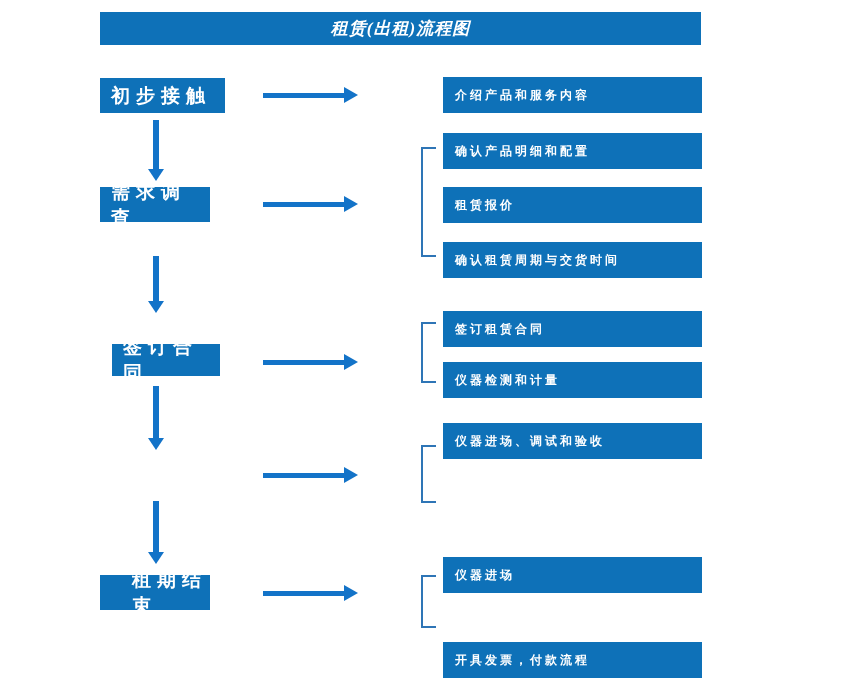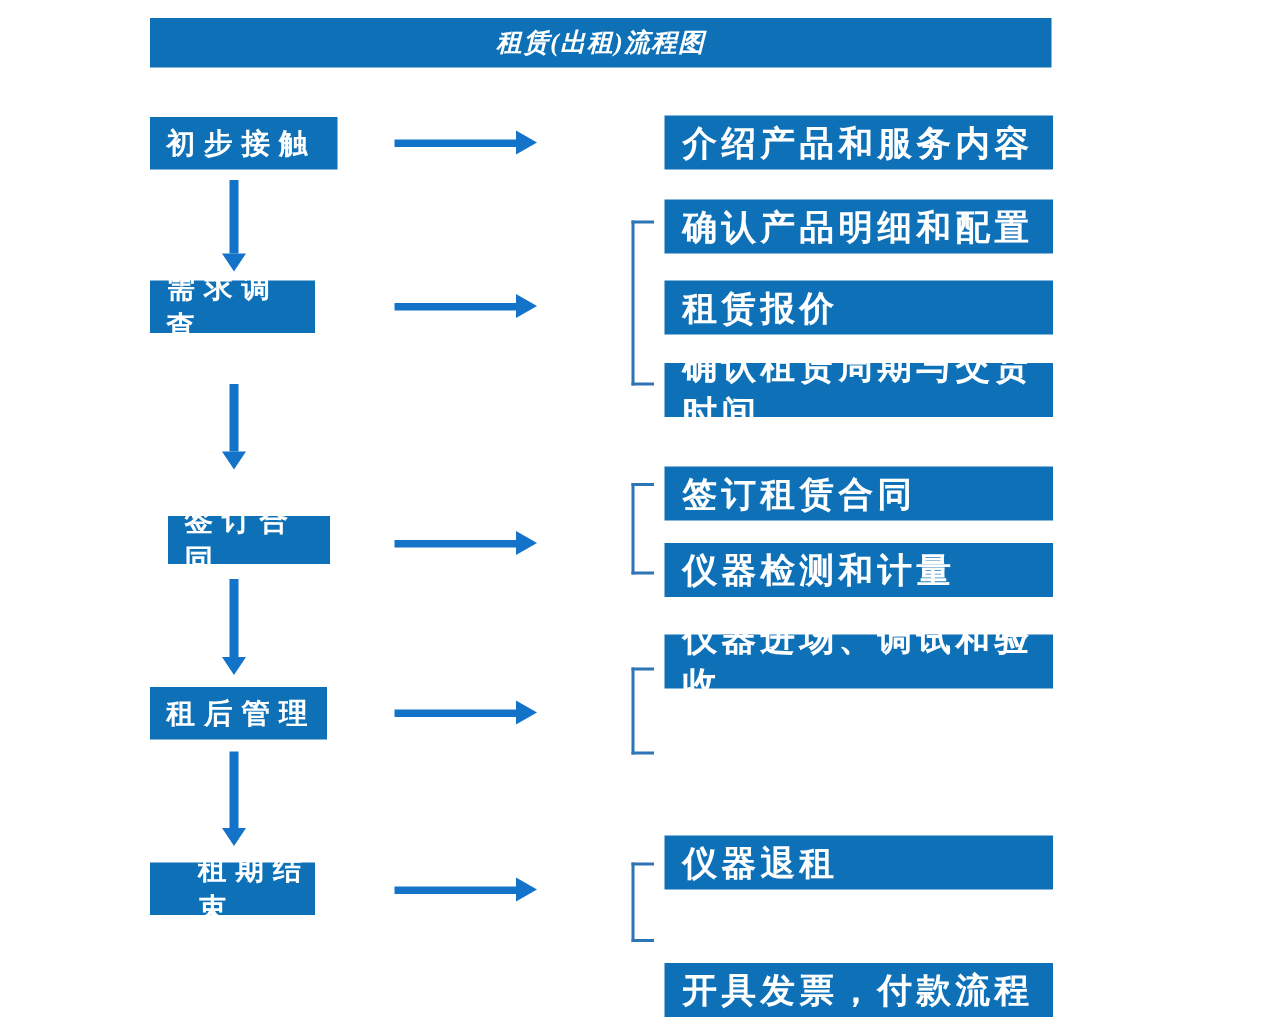--- a/index.html
+++ b/index.html
@@ -25,21 +25,21 @@
     color:var(--text-white);font-size:19px;font-weight:bold;letter-spacing:6px;
     display:flex;align-items:center;padding-left:11px;box-sizing:border-box;
   }
   .s0{top:78px;width:125px;}
   .s1{top:187px;width:110px;}
   .s2{top:344px;width:108px;height:32px;margin-left:12px;}
   .s3{top:458px;width:118px;}
   .s4{top:575px;width:110px;padding-left:32px;}
   .out{
     position:absolute;left:443px;width:259px;height:36px;background:var(--box-blue);
-    color:var(--text-white);font-size:23px;font-weight:bold;letter-spacing:3px;
+    color:var(--text-white);font-size:12px;font-weight:bold;letter-spacing:3px;
     display:flex;align-items:center;padding-left:12px;box-sizing:border-box;
   }
   .o0{top:77px;}.o1{top:133px;}.o2{top:187px;}.o3{top:242px;}.o4{top:311px;}
   .o5{top:362px;}.o6{top:423px;}.o7{top:490px;}.o8{top:557px;}.o9{top:642px;}
   .harrow{position:absolute;left:263px;width:95px;height:16px;}
   .harrow .shaft{position:absolute;left:0;top:6px;width:81px;height:5px;background:var(--arrow-blue);}
   .harrow .head{
     position:absolute;right:0;top:0;width:0;height:0;
     border-left:14px solid var(--arrow-blue);
     border-top:8px solid transparent;border-bottom:8px solid transparent;
@@ -69,21 +69,20 @@
 </head>
 <body>
 
 <div class="canvas">
 
   <div class="title-bar">租赁(出租)流程图</div>
 
   <div class="step s0">初步接触</div>
   <div class="step s1">需求调查</div>
   <div class="step s2">签订合同</div>
-  <div class="step s3">租后管理</div>
   <div class="step s4">租期结束</div>
 
   <div class="varrow v0">
       <div class="shaft"></div>
       <div class="head"></div>
     </div>
   <div class="varrow v1">
       <div class="shaft"></div>
       <div class="head"></div>
     </div>
@@ -122,16 +121,16 @@
   <div class="bracket k2"></div>
   <div class="bracket k3"></div>
 
   <div class="out o0">介绍产品和服务内容</div>
   <div class="out o1">确认产品明细和配置</div>
   <div class="out o2">租赁报价</div>
   <div class="out o3">确认租赁周期与交货时间</div>
   <div class="out o4">签订租赁合同</div>
   <div class="out o5">仪器检测和计量</div>
   <div class="out o6">仪器进场、调试和验收</div>
-  <div class="out o8">仪器退租</div>
+  <div class="out o8">仪器进场</div>
   <div class="out o9">开具发票，付款流程</div>
 
 </div>
 
 </body></html>

